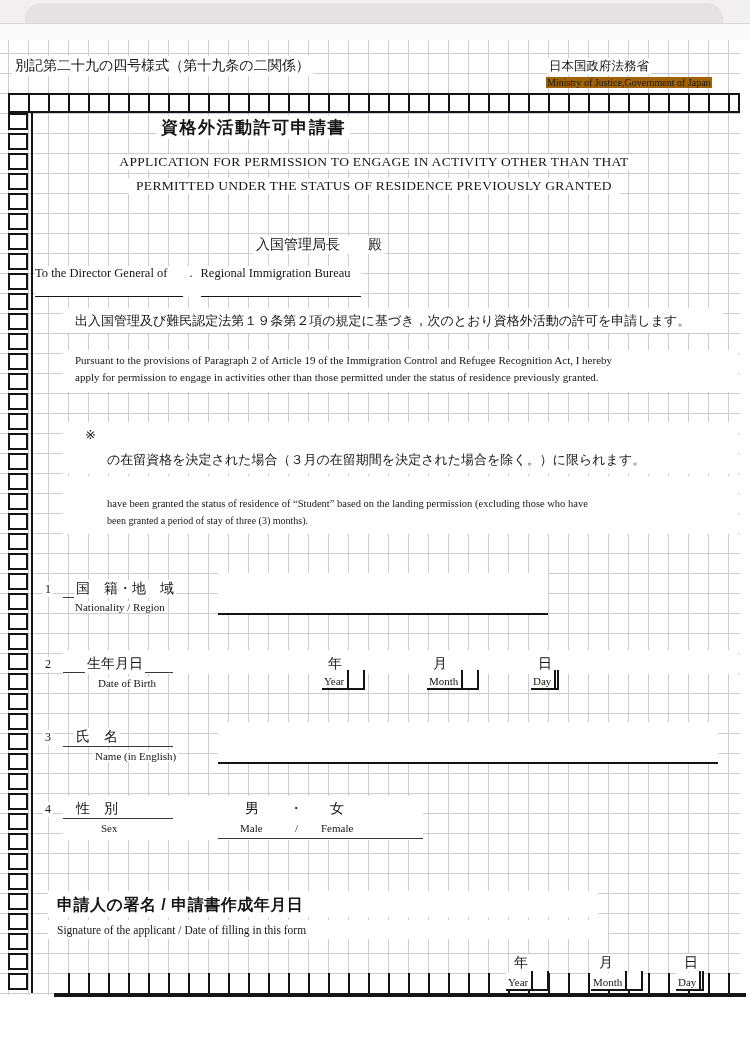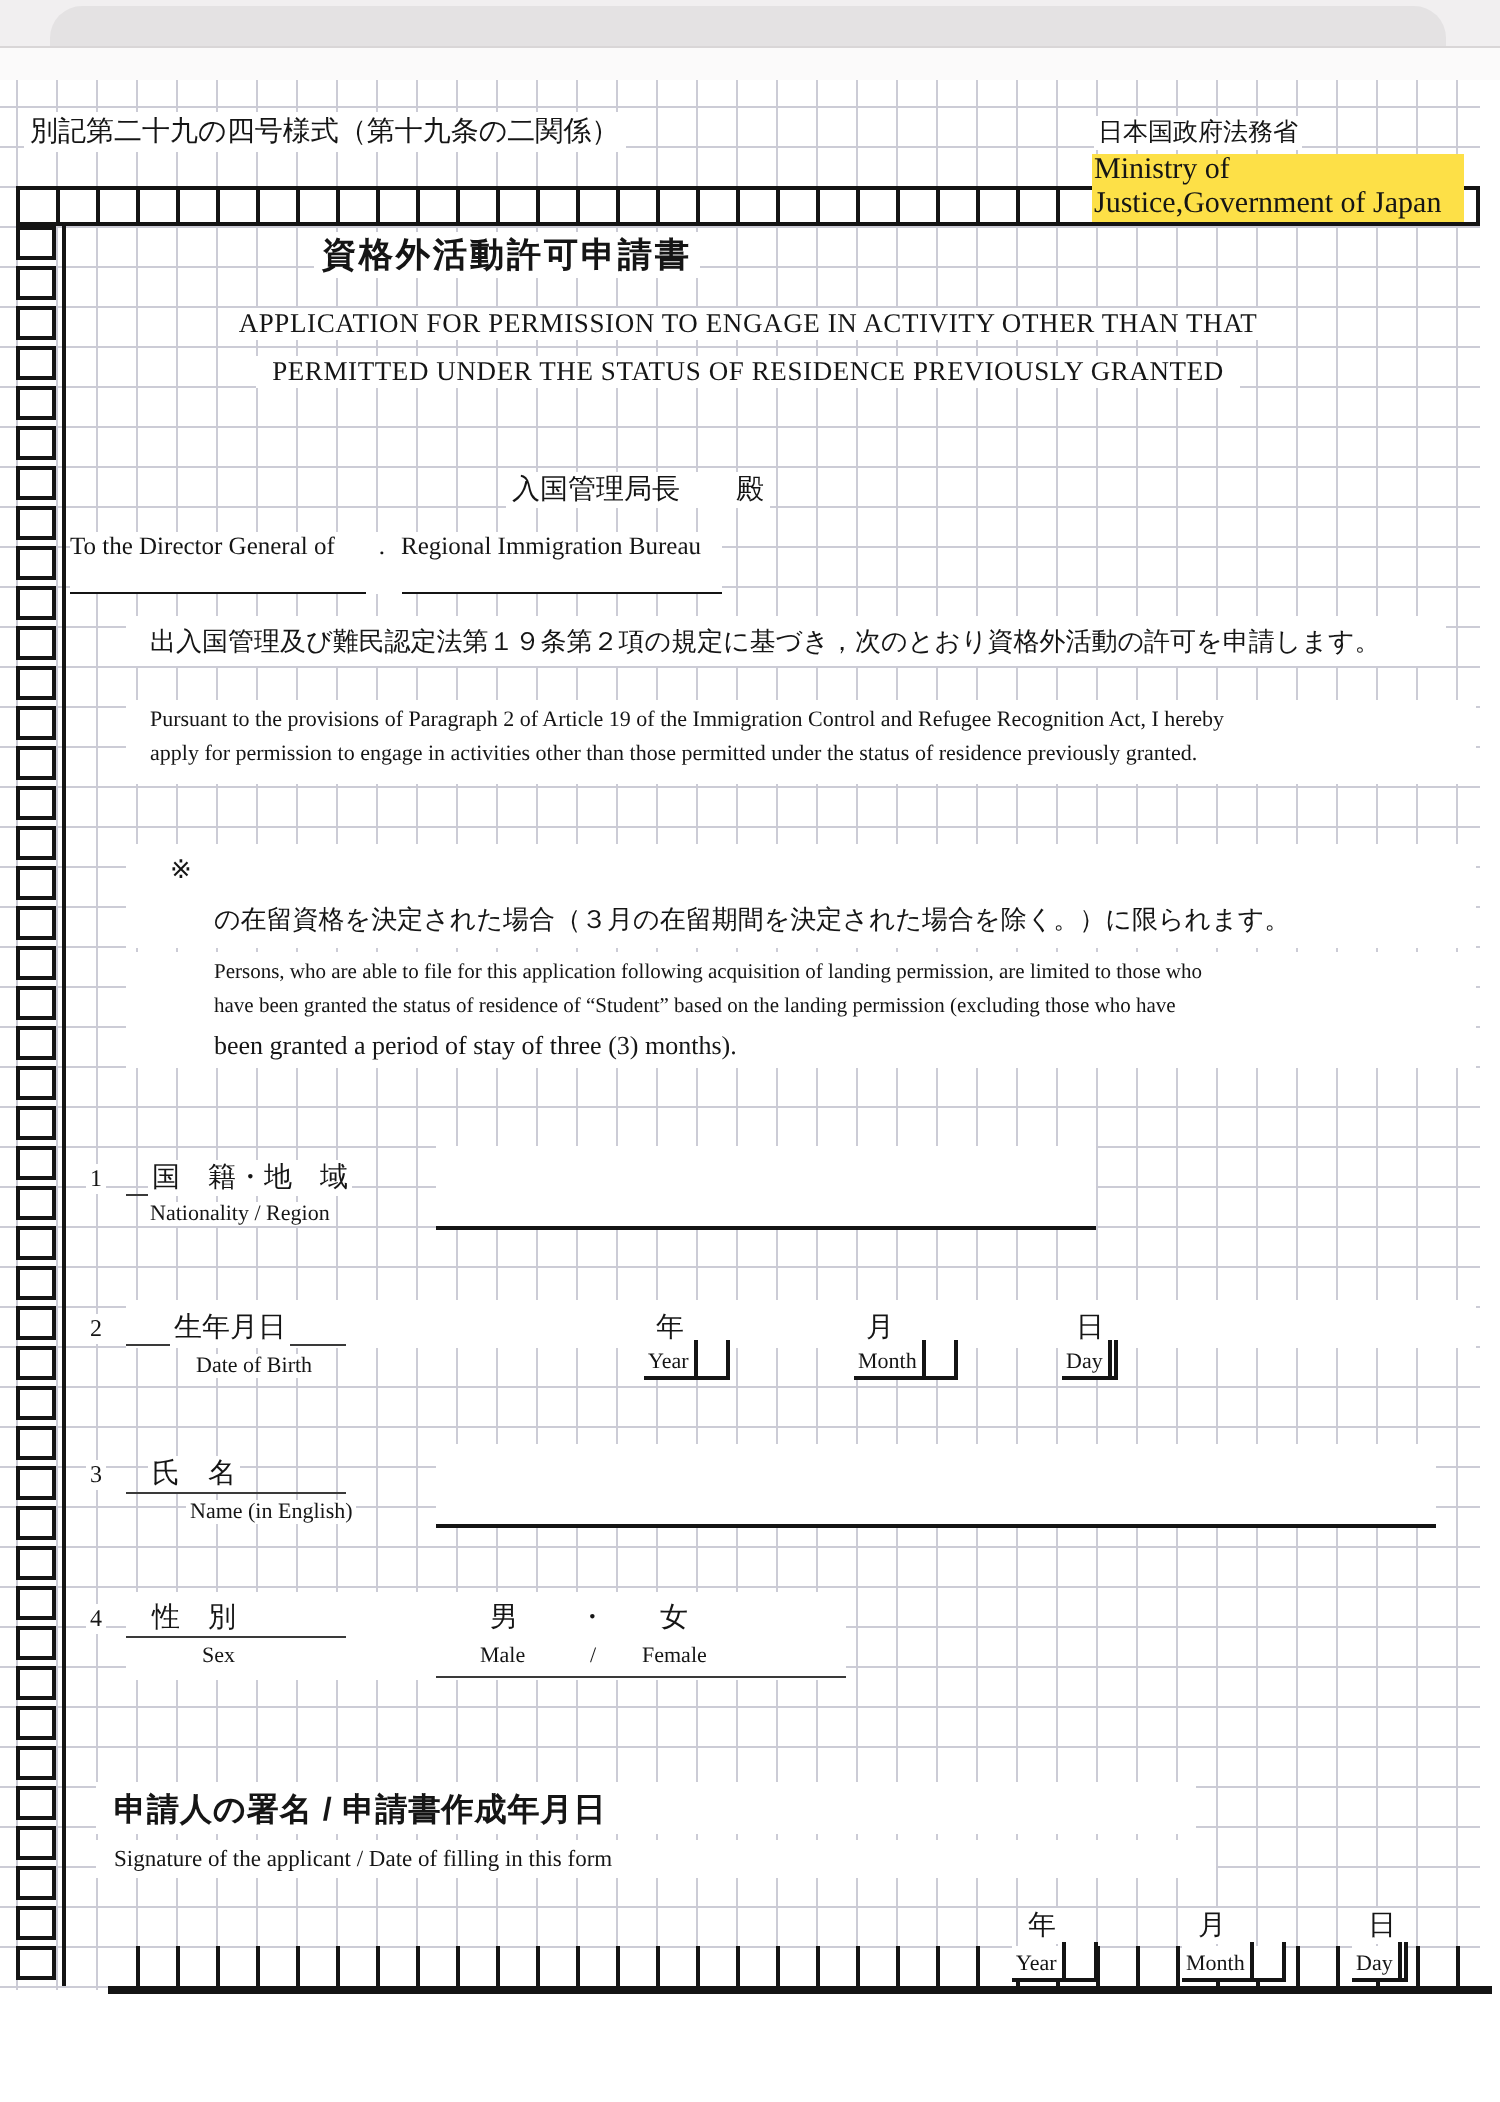--- a/index.html
+++ b/index.html
@@ -23,40 +23,40 @@
   .cellstrip{left:8px;top:53px;width:732px;height:20px;box-sizing:border-box;
              border-top:2px solid #141414;border-bottom:2px solid #141414;border-right:2px solid #141414;
              background:repeating-linear-gradient(90deg,#141414 0 2px,transparent 2px 20px);}
   
   .filmstrip{left:8px;top:73px;width:20px;display:flex;flex-direction:column;gap:3px;}
   .fbox{width:20px;height:17px;box-sizing:border-box;border:2px solid #141414;background:#fff;}
   .vline{left:31px;top:73px;width:2px;height:880px;background:#141414;}
   
   .form-ref{left:12px;top:16px;font-size:14px;background:#fff;padding:1px 3px;}
   .min-ja{left:547px;top:18px;font-size:12.5px;background:#fff;padding:0 2px;}
-  .min-en{left:546px;top:37px;font-size:15px;background:#fde047;padding:0 1px;}
+  .min-en{left:546px;top:37px;font-size:10px;background:#a16207;padding:0 1px;}
   .title-ja{left:157px;top:76px;font-size:17px;font-weight:600;letter-spacing:1.5px;background:#fff;padding:0 4px;}
   .title-en{left:8px;width:732px;text-align:center;font-size:13.5px;letter-spacing:0.3px;}
   .title-en>span{background:#fff;padding:0 8px;display:inline-block;}
   .t1{top:114px;} .t2{top:138px;}
   .addr-ja{left:253px;top:196px;font-size:14px;background:#fff;padding:0 3px;}
   .addr-en{left:35px;top:226px;font-size:12.5px;display:flex;align-items:baseline;background:#fff;}
   .u{border-bottom:1px solid #141414;padding-bottom:15px;}
   .addr-en .s1{padding-right:16px;}
   .addr-en .mark{margin:0 8px 0 6px;}
   .addr-en .s2{padding-right:10px;}
   .decl-ja{left:75px;top:272px;font-size:13px;}
   .decl-en1{left:75px;top:314px;font-size:11px;}
   .decl-en2{left:75px;top:331px;font-size:11px;}
   .note-mark{left:85px;top:387px;font-size:13px;}
   .note-ja1{left:107px;top:386px;font-size:13px;}
   .note-ja2{left:107px;top:411px;font-size:13px;}
   .note-en1{left:107px;top:441px;font-size:10.5px;}
   .note-en2{left:107px;top:458px;font-size:10.5px;}
-  .note-en3{left:107px;top:475px;font-size:13px;}
+  .note-en3{left:107px;top:475px;font-size:10px;}
   
   .p-decl-ja{left:63px;top:268px;width:660px;height:25px;}
   .p-decl-en{left:63px;top:310px;width:675px;height:42px;}
   .p-note{left:63px;top:382px;width:675px;height:52px;}
   .p-note-en{left:63px;top:436px;width:675px;height:58px;}
   .p-f2row{left:63px;top:610px;width:675px;height:24px;}
   .p-f4row{left:63px;top:756px;width:360px;height:44px;}
   .p-sig1{left:48px;top:851px;width:550px;height:26px;}
   .p-sig2{left:48px;top:880px;width:560px;height:19px;}
   
@@ -177,21 +177,20 @@
       <span class="mark">.</span>
       <span class="u s2">Regional Immigration Bureau</span>
     </div>
 
     <div class="abs decl-ja ja z3">出入国管理及び難民認定法第１９条第２項の規定に基づき，次のとおり資格外活動の許可を申請します。</div>
     <div class="abs decl-en1 en z3">Pursuant to the provisions of Paragraph 2 of Article 19 of the Immigration Control and Refugee Recognition Act, I hereby</div>
     <div class="abs decl-en2 en z3">apply for permission to engage in activities other than those permitted under the status of residence previously granted.</div>
 
     <div class="abs note-mark ja z3">※</div>
     <div class="abs note-ja2 ja z3">の在留資格を決定された場合（３月の在留期間を決定された場合を除く。）に限られます。</div>
-    <div class="abs note-en1 en z3">Persons, who are able to file for this application following acquisition of landing permission, are limited to those who</div>
     <div class="abs note-en2 en z3">have been granted the status of residence of “Student” based on the landing permission (excluding those who have</div>
     <div class="abs note-en3 en z3">been granted a period of stay of three (3) months).</div>
 
     <div class="abs fnum n1 z3">1</div>
     <div class="abs flabel ja l1 z3">国　籍・地　域</div>
     <div class="abs lul ul1 z2"></div>
     <div class="abs fsub en s1f z3">Nationality / Region</div>
     <div class="abs input-area in1 z2"></div>
 
     <div class="abs fnum n2 z3">2</div>

